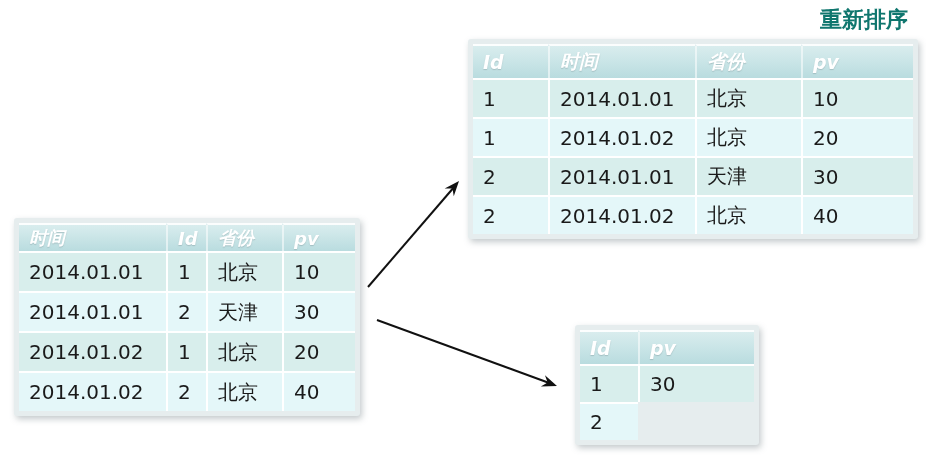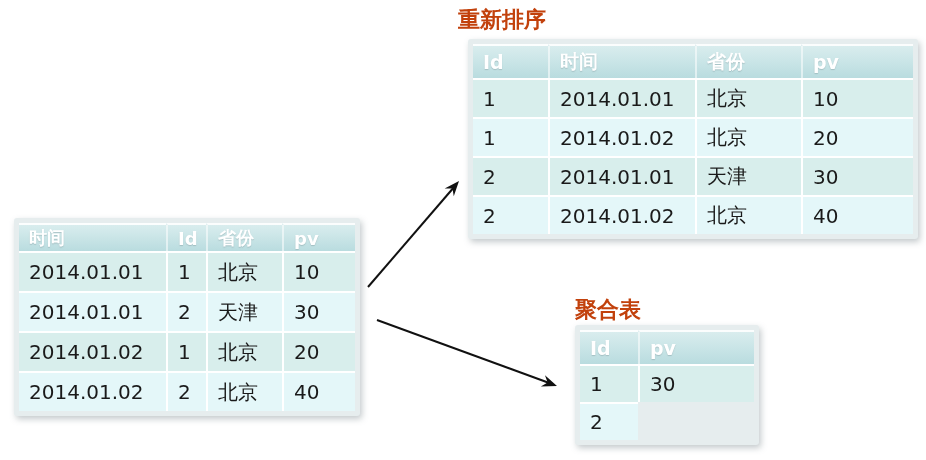--- a/index.html
+++ b/index.html
@@ -20,20 +20,21 @@
     background:linear-gradient(var(--header-gradient-top,#d9edee), var(--header-gradient-bottom,#b9dcdf));
     color:var(--header-text,#ffffff);
     font-weight:bold;
     display:flex; align-items:center;
     padding:8px 10px;
     box-sizing:border-box;
     border-top:2px solid rgba(255,255,255,0.95);
     border-left:2px solid rgba(255,255,255,0.55);
     text-shadow:0 1px 1px rgba(140,165,170,0.55);
     white-space:nowrap;
+    font-style:italic;
   }
   .hcell.first { border-left:none; }
   .cell {
     display:flex; align-items:center;
     padding:0 10px;
     box-sizing:border-box;
     border-top:2px solid #ffffff;
     border-left:2px solid #ffffff;
     white-space:nowrap;
   }
@@ -43,33 +44,32 @@
 
   .tbl-source .hcell { font-size:18px; }
   .tbl-source .cell  { font-size:20px; }
   .tbl-sorted .hcell { font-size:19px; }
   .tbl-sorted .cell  { font-size:20px; }
   .tbl-agg .hcell    { font-size:19px; }
   .tbl-agg .cell     { font-size:20px; }
 
   .diagram-title {
     position:absolute;
-    font-size:22px; font-weight:bold; color:#c2410c;
-    text-align:left; white-space:nowrap;
+    font-size:22px; font-weight:bold; color:#0f766e;
+    text-align:right; white-space:nowrap;
   }
   .arrows { position:absolute; left:0; top:0; pointer-events:none; }
 </style>
 </head>
 <body>
 
 <div class="canvas">
 
   <div class="diagram-title" style="left:458px; top:5px; width:450px;">重新排序</div>
 
-  <div class="diagram-title" style="left:575px; top:295px; width:184px;">聚合表</div>
 
   <div class="tblwrap" style="left:14px; top:218px;">
     <div class="tbl tbl-source" style="grid-template-columns: 147px 40px 76px 73px; grid-template-rows: 28px 40px 40px 40px 40px;">
         <div class="hcell first">时间</div>
         <div class="hcell">Id</div>
         <div class="hcell">省份</div>
         <div class="hcell">pv</div>
         <div class="cell odd first">2014.01.01</div>
         <div class="cell odd">1</div>
         <div class="cell odd">北京</div>

